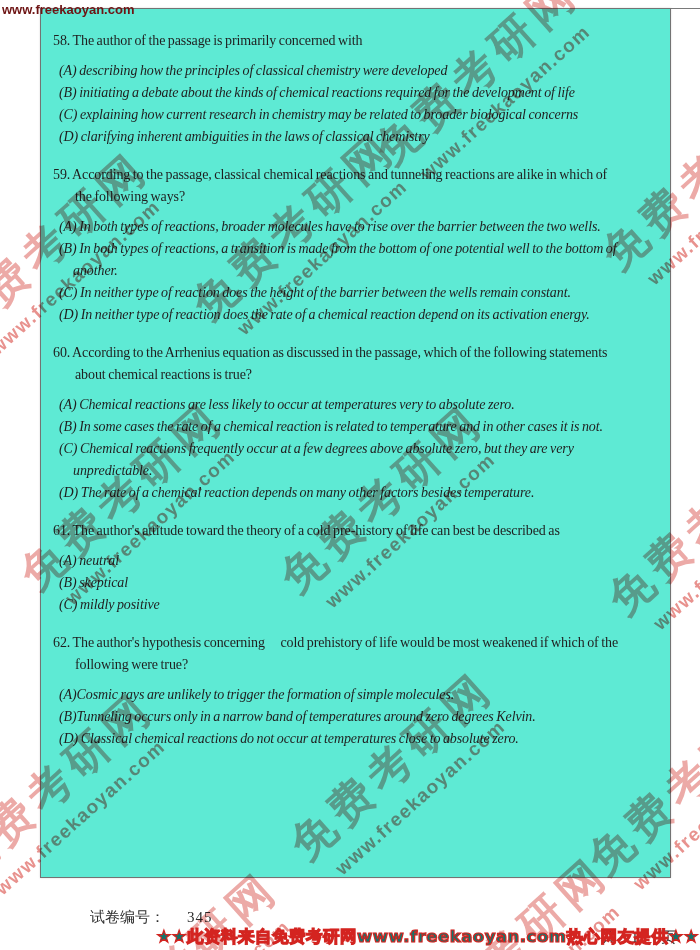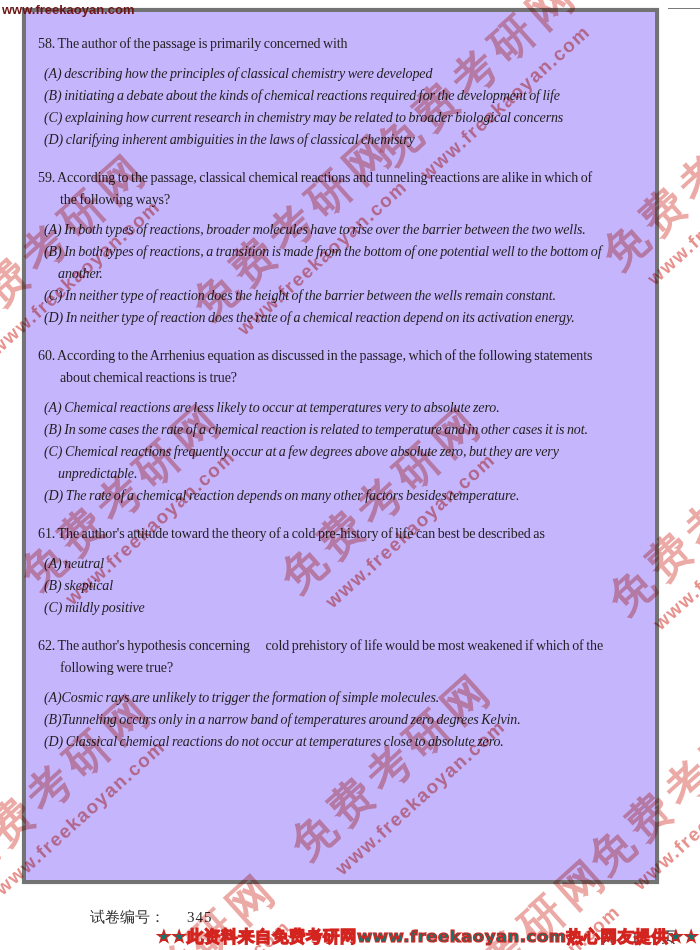--- a/index.html
+++ b/index.html
@@ -4,22 +4,22 @@
 <style>
   html,body{margin:0;padding:0;}
   body{
     width:700px;height:950px;position:relative;overflow:hidden;
     background:#ffffff;
     font-family:"Liberation Serif","DejaVu Serif",serif;
   }
 
   
   .page{
-    position:absolute;left:22px;top:8px;width:629px;height:868px;
-    border:4px solid #737373;background:#c4b5fd;z-index:1;
+    position:absolute;left:40px;top:8px;width:629px;height:868px;
+    border:1px solid #737373;background:#5eead4;z-index:1;
     box-shadow:0 0 2px rgba(0,0,0,.15);
   }
   .top-line-ext{
     position:absolute;top:8px;left:668px;width:32px;height:0;
     border-top:1px solid #7a7a7a;z-index:1;
   }
   .content{
     padding:21px 4px 0 12px;
     font-size:14px;line-height:22px;color:#1f1f1f;
     letter-spacing:-0.1px;word-spacing:-0.8px;

